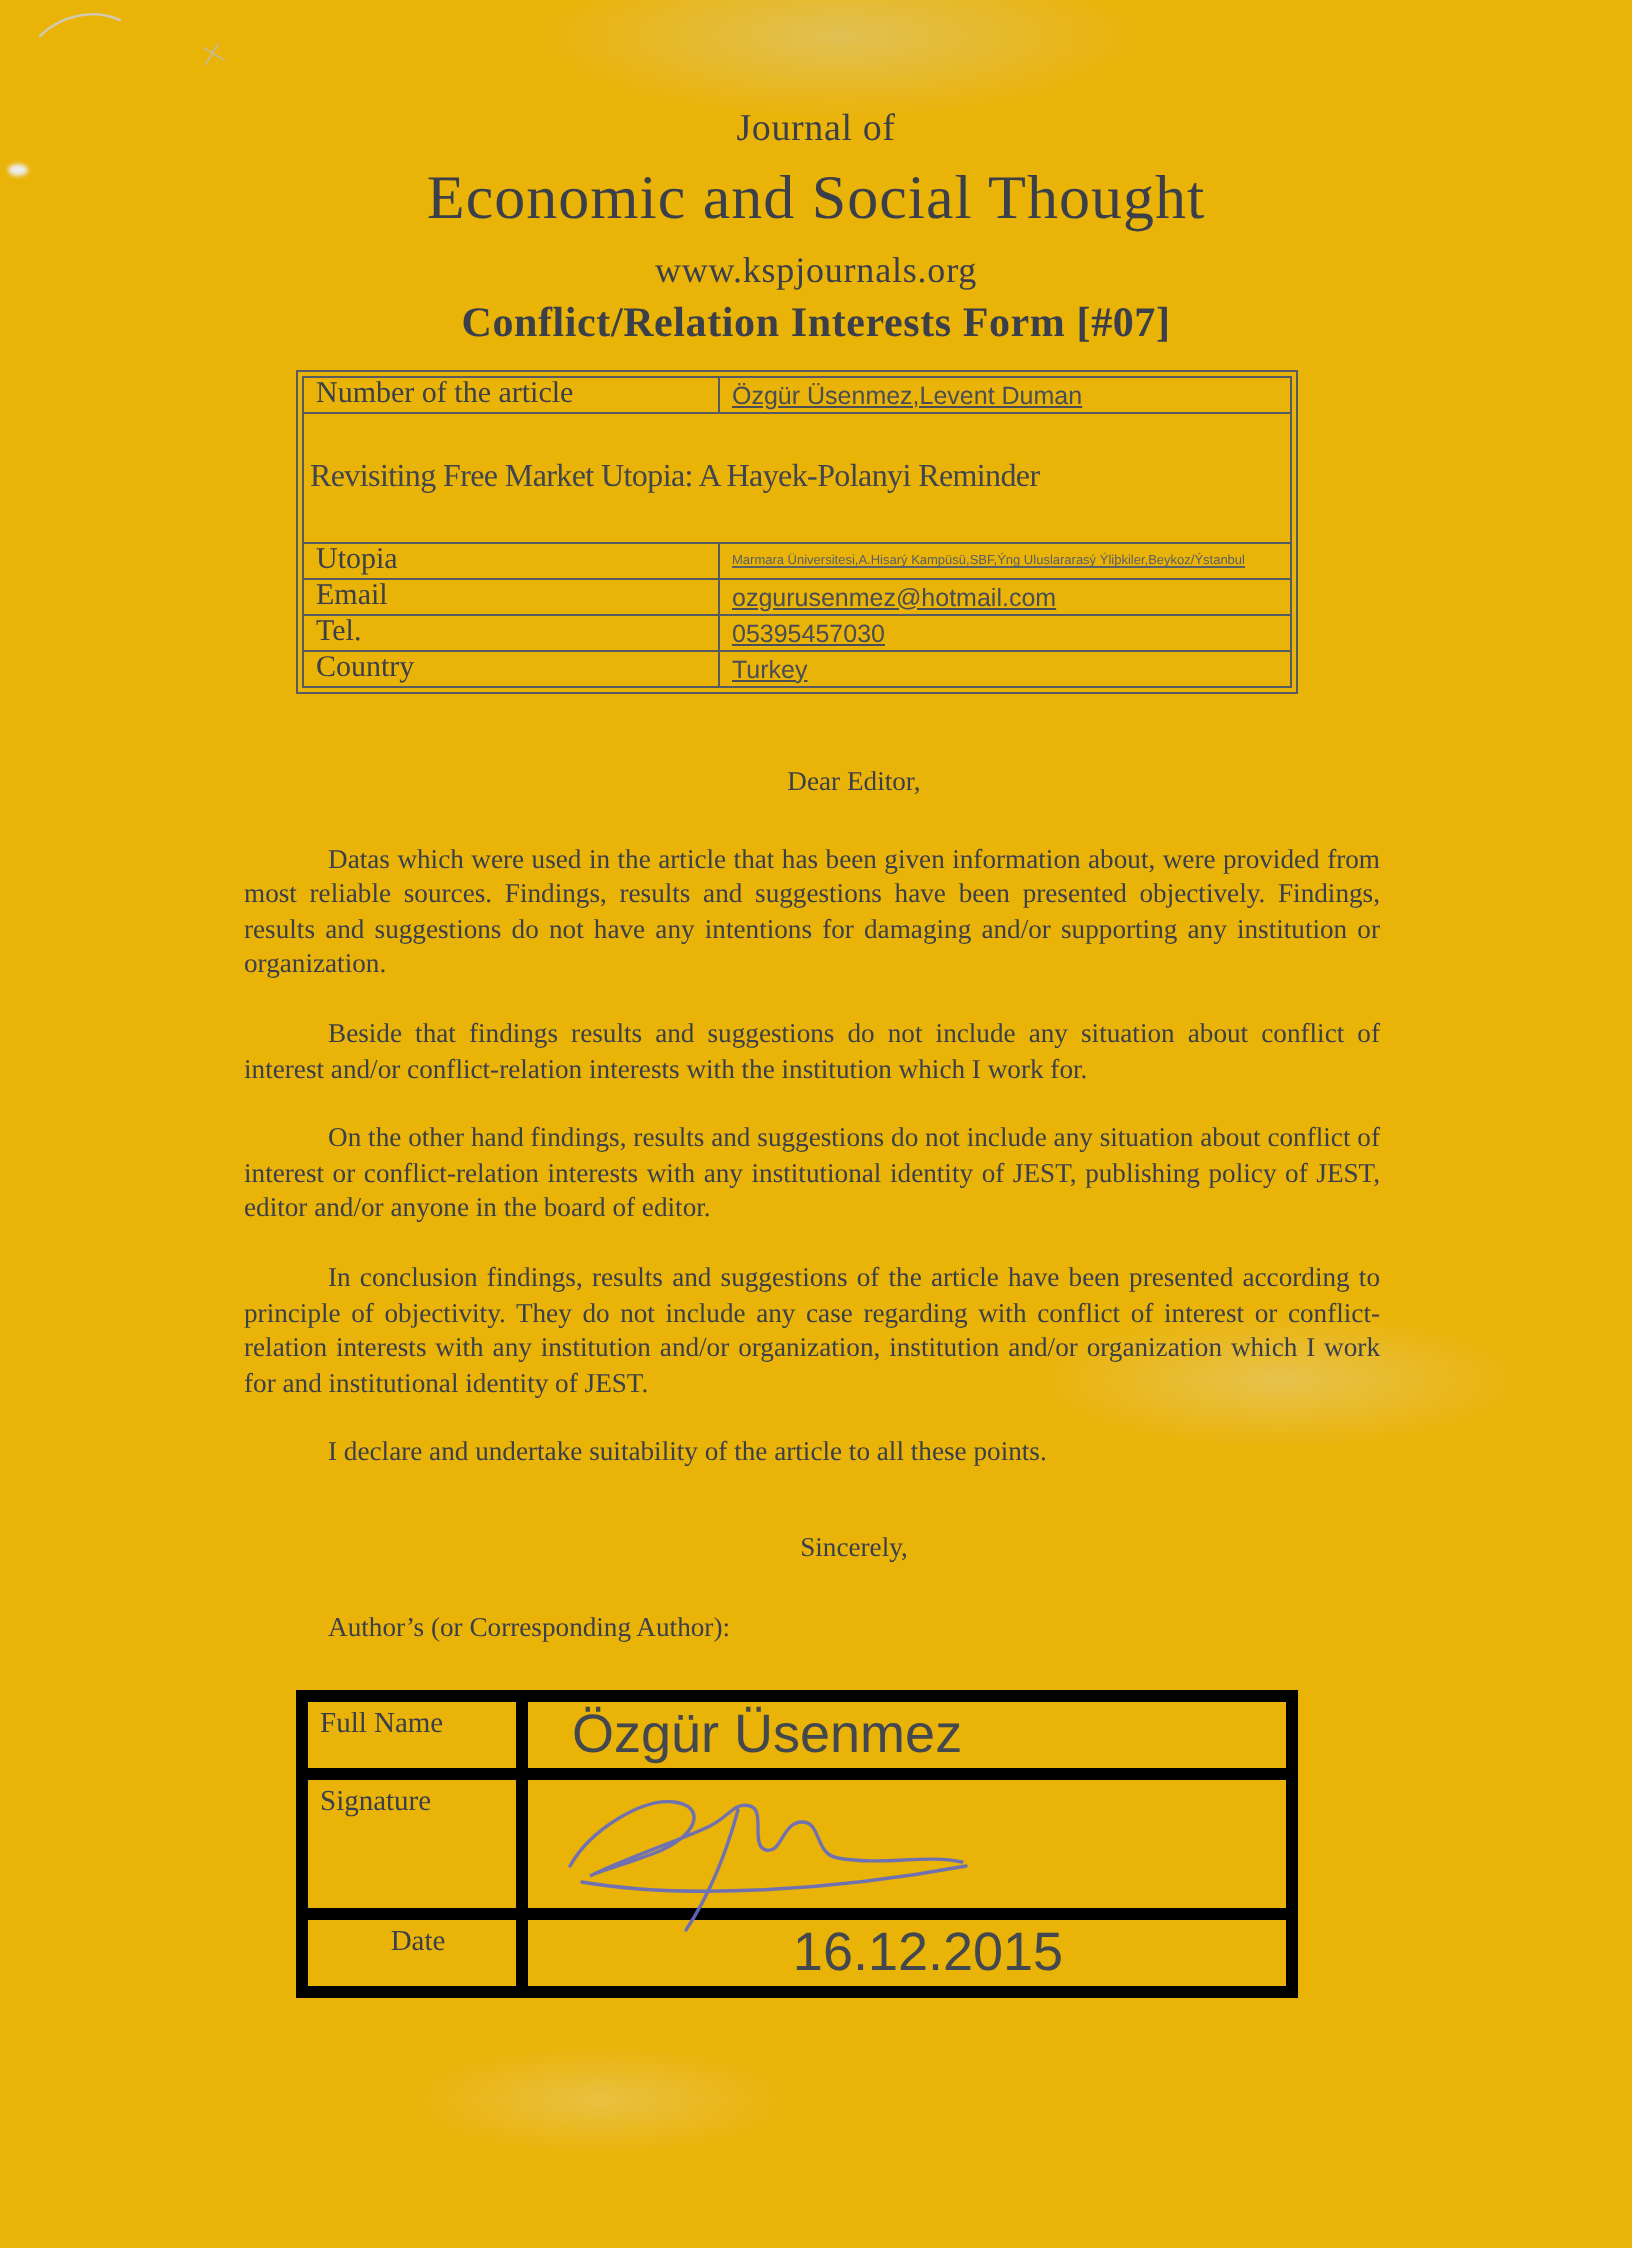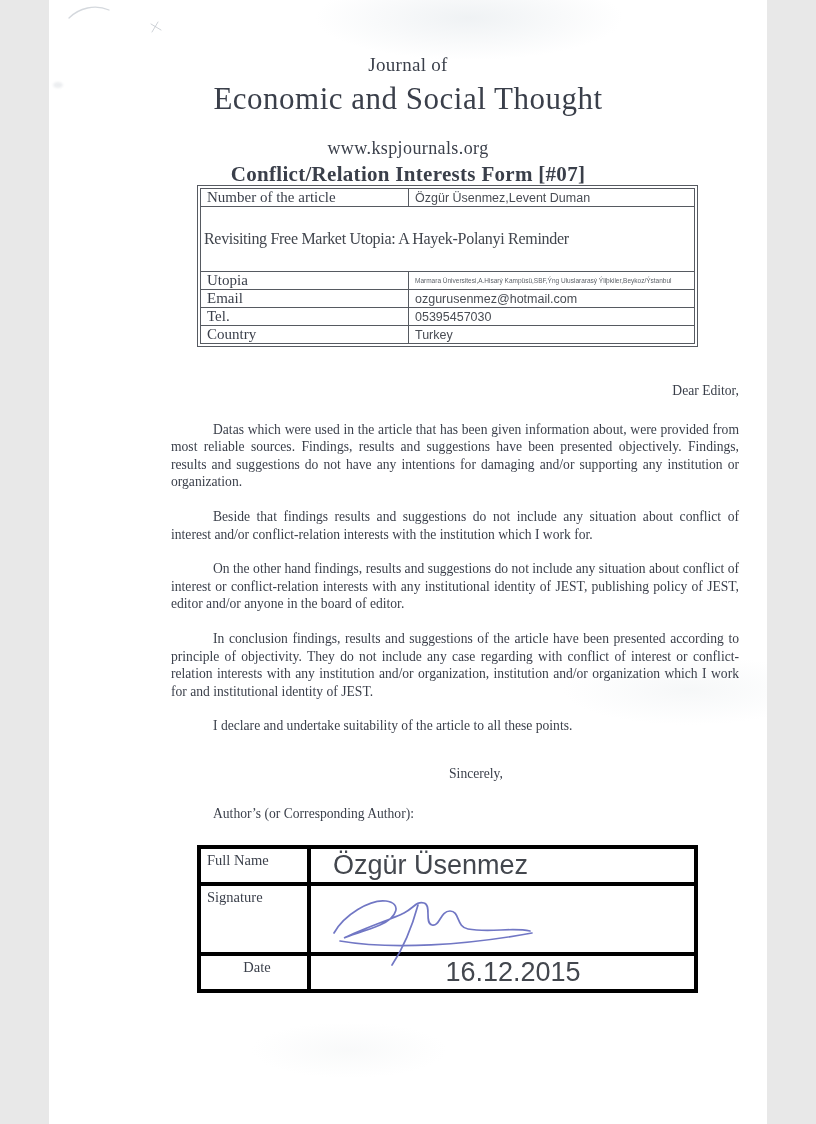--- a/index.html
+++ b/index.html
@@ -1,70 +1,70 @@
 <!DOCTYPE html>
 <html><head>
 <meta charset="utf-8">
 <style>
   html,body{margin:0;padding:0;background:#e8e8e8;}
   .page{
     position:relative;
-    width:718px;height:1124px;
+    width:816px;height:1124px;
     margin:0 auto;
-    background:#ffffff;
+    background:#eab308;
     color:#3a3f4a;
     font-family:"Liberation Serif", serif;
     overflow:hidden;
   }
   
   .page::before{
     content:"";position:absolute;inset:0;pointer-events:none;
     background:
       radial-gradient(220px 60px at 420px 18px, rgba(210,218,224,.35), rgba(210,218,224,0) 70%),
       radial-gradient(180px 50px at 640px 690px, rgba(225,230,233,.30), rgba(225,230,233,0) 70%),
       radial-gradient(140px 40px at 300px 1050px, rgba(230,233,235,.25), rgba(230,233,235,0) 70%);
   }
 
   
   .header{position:absolute;top:54px;left:0;width:100%;text-align:center;}
   .header .jline{font-size:19px;letter-spacing:.3px;}
-  .header .title{font-size:31px;margin:5px 0 21px;font-weight:normal;letter-spacing:.5px;}
+  .header .title{font-size:31px;margin:5px 0 8px;font-weight:normal;letter-spacing:.5px;}
   .header .site{font-size:18px;letter-spacing:.4px;}
   .header .formtitle{font-size:21px;font-weight:bold;margin-top:3px;letter-spacing:.3px;}
 
   
   .tblwrap{position:absolute;left:148px;width:501px;box-sizing:border-box;}
   .tbl-article{top:185px;border:1px solid #565a61;padding:2px;}
   .tbl-article table{width:100%;border-collapse:collapse;table-layout:fixed;}
   .tbl-article td{border:1px solid #565a61;padding:0 0 0 6px;vertical-align:middle;overflow:hidden;white-space:nowrap;}
   .tbl-article col.c1{width:208px;}
   td.lbl{font-family:"Liberation Serif", serif;font-size:15px;color:#3a3f4a;height:17px;}
-  td.val{font-family:"Liberation Sans", sans-serif;font-size:12.5px;color:#494d54;height:17px;}
+  td.val{font-family:"Liberation Sans", sans-serif;font-size:12.5px;color:#494d54;height:17px;text-decoration:underline;}
   td.val.tiny{font-size:6.5px;color:#5a5f66;}
   td.bigtitle{
     font-family:Liberation Serif, serif;
     font-size:16px;letter-spacing:-0.3px;color:#41454d;
     height:64px;padding-left:3px;
   }
 
   
   .letter{
     position:absolute;top:382px;left:122px;width:568px;
     font-size:13.6px;line-height:17.6px;text-align:justify;color:#3a3f4a;
   }
   .letter p{margin:0 0 17px;text-indent:42px;}
-  .letter p.salutation{margin-bottom:21px;text-align:right;}
+  .letter p.salutation{margin-bottom:21px;text-align:center;}
   .letter p.declare{margin-top:0;text-align:left;}
   .letter p.closing{margin-top:30px;margin-bottom:22px;text-align:center;}
   .letter p.authorline{margin-bottom:0;text-align:left;}
 
   
   .tbl-signature{top:845px;}
   .tbl-signature table{width:100%;border-collapse:collapse;table-layout:fixed;}
-  .tbl-signature td{border:4px solid #000000;box-sizing:border-box;}
+  .tbl-signature td{border:6px solid #000000;box-sizing:border-box;}
   .tbl-signature col.c1{width:110px;}
   .tbl-signature td.lbl{vertical-align:top;padding:3px 0 0 6px;font-size:14.5px;height:auto;white-space:nowrap;}
   .row-name td{height:33px;}
   .row-sig td{height:70px;}
   .row-date td{height:37px;text-align:center;}
   td.bigval{
     font-family:"Liberation Sans", sans-serif;
     font-size:27px;color:#43474e;padding-left:22px;vertical-align:middle;white-space:nowrap;
   }
   .sig-ink{position:absolute;left:125px;top:30px;overflow:visible;z-index:3;pointer-events:none;}

